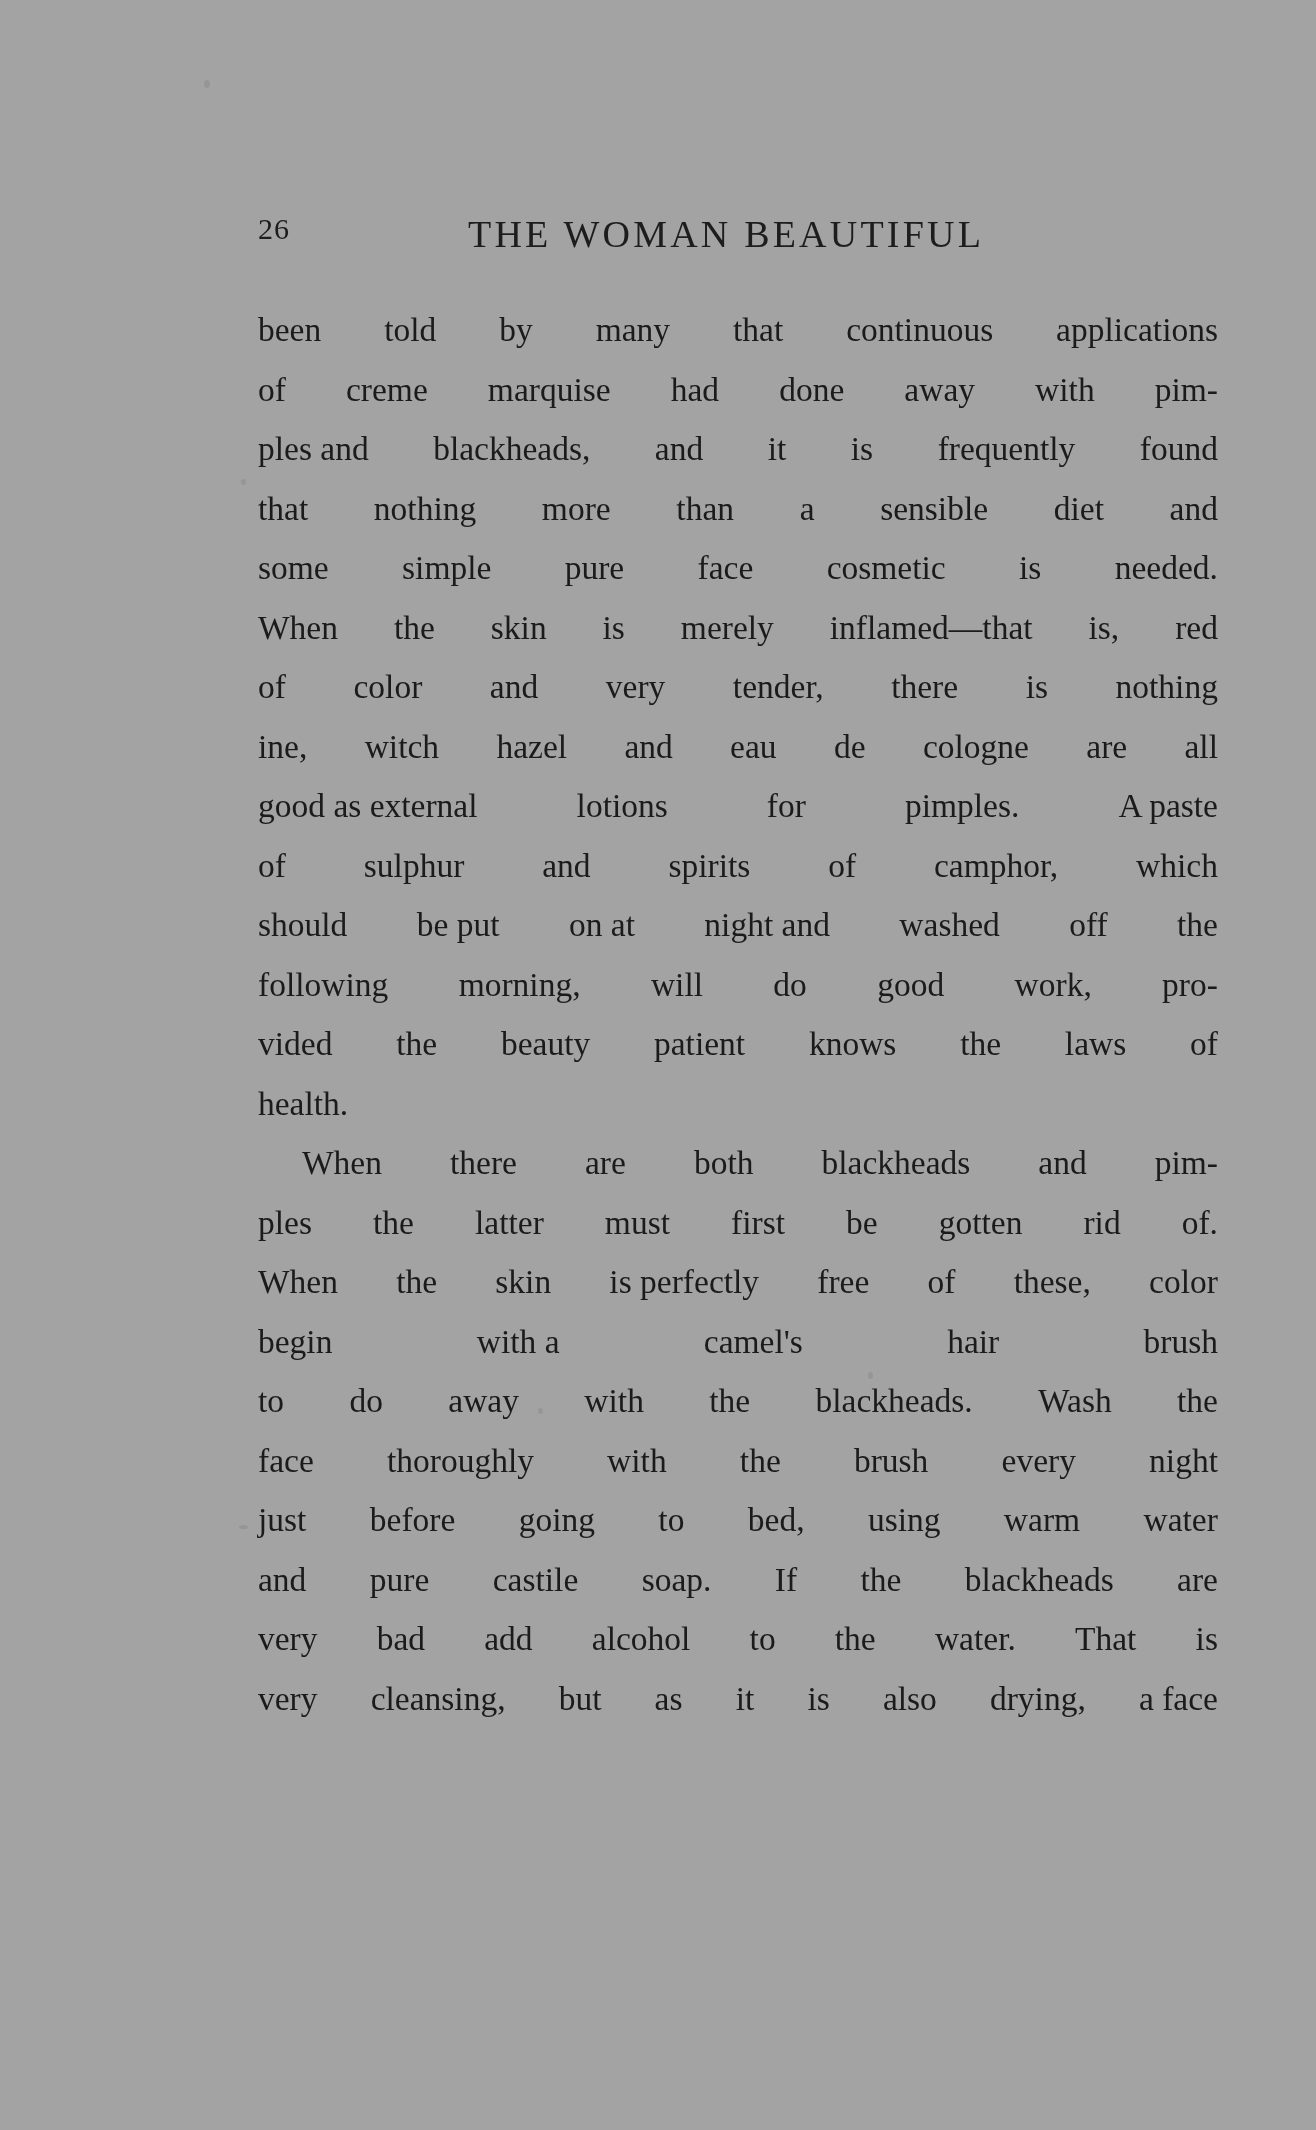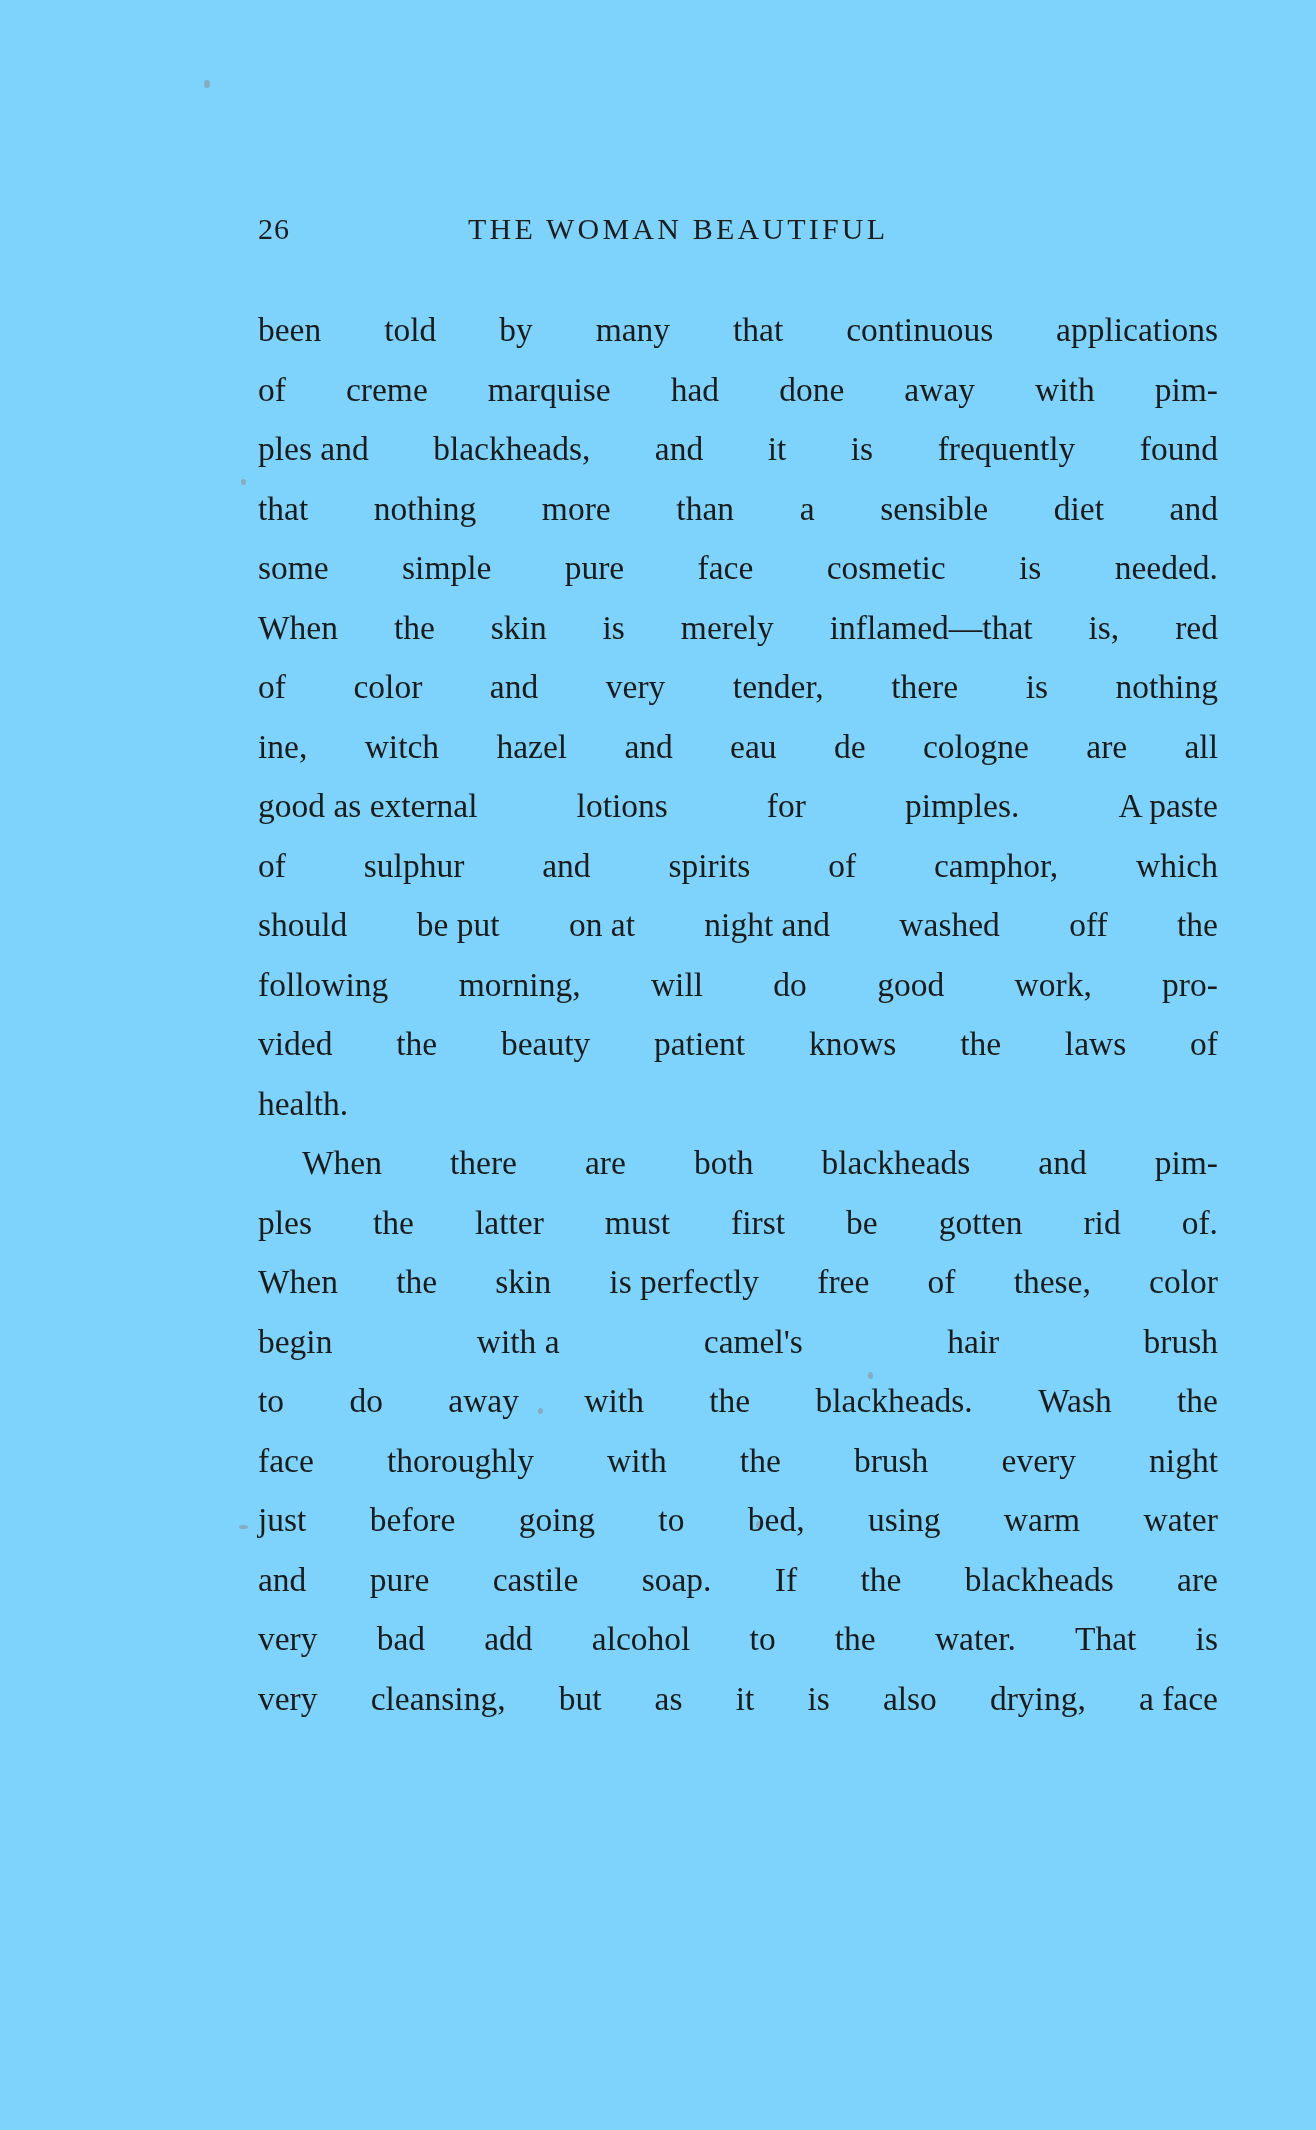--- a/index.html
+++ b/index.html
@@ -12,21 +12,21 @@
     height: 2130px;
     position: relative;
     font-family: "Liberation Serif", serif;
     color: #1a1a1a;
   }
   .page {
     position: absolute;
     top: 0; left: 0;
     width: 1316px;
     height: 2130px;
-    background: #7dd3fc;
+    background: #a3a3a3;
     overflow: hidden;
   }
   .running-head {
     position: absolute;
     top: 212px;
     left: 258px;
     width: 800px;
     height: 40px;
   }
   .folio {
@@ -34,21 +34,21 @@
     left: 0;
     top: 0;
     font-size: 30px;
     letter-spacing: 1px;
     color: #1d1d1d;
   }
   .head-title {
     position: absolute;
     left: 210px;
     top: 0;
-    font-size: 30px;
+    font-size: 38px;
     letter-spacing: 3.2px;
     color: #1d1d1d;
     white-space: nowrap;
   }
   .body-text {
     position: absolute;
     top: 300px;
     left: 258px;
     width: 960px;
   }

